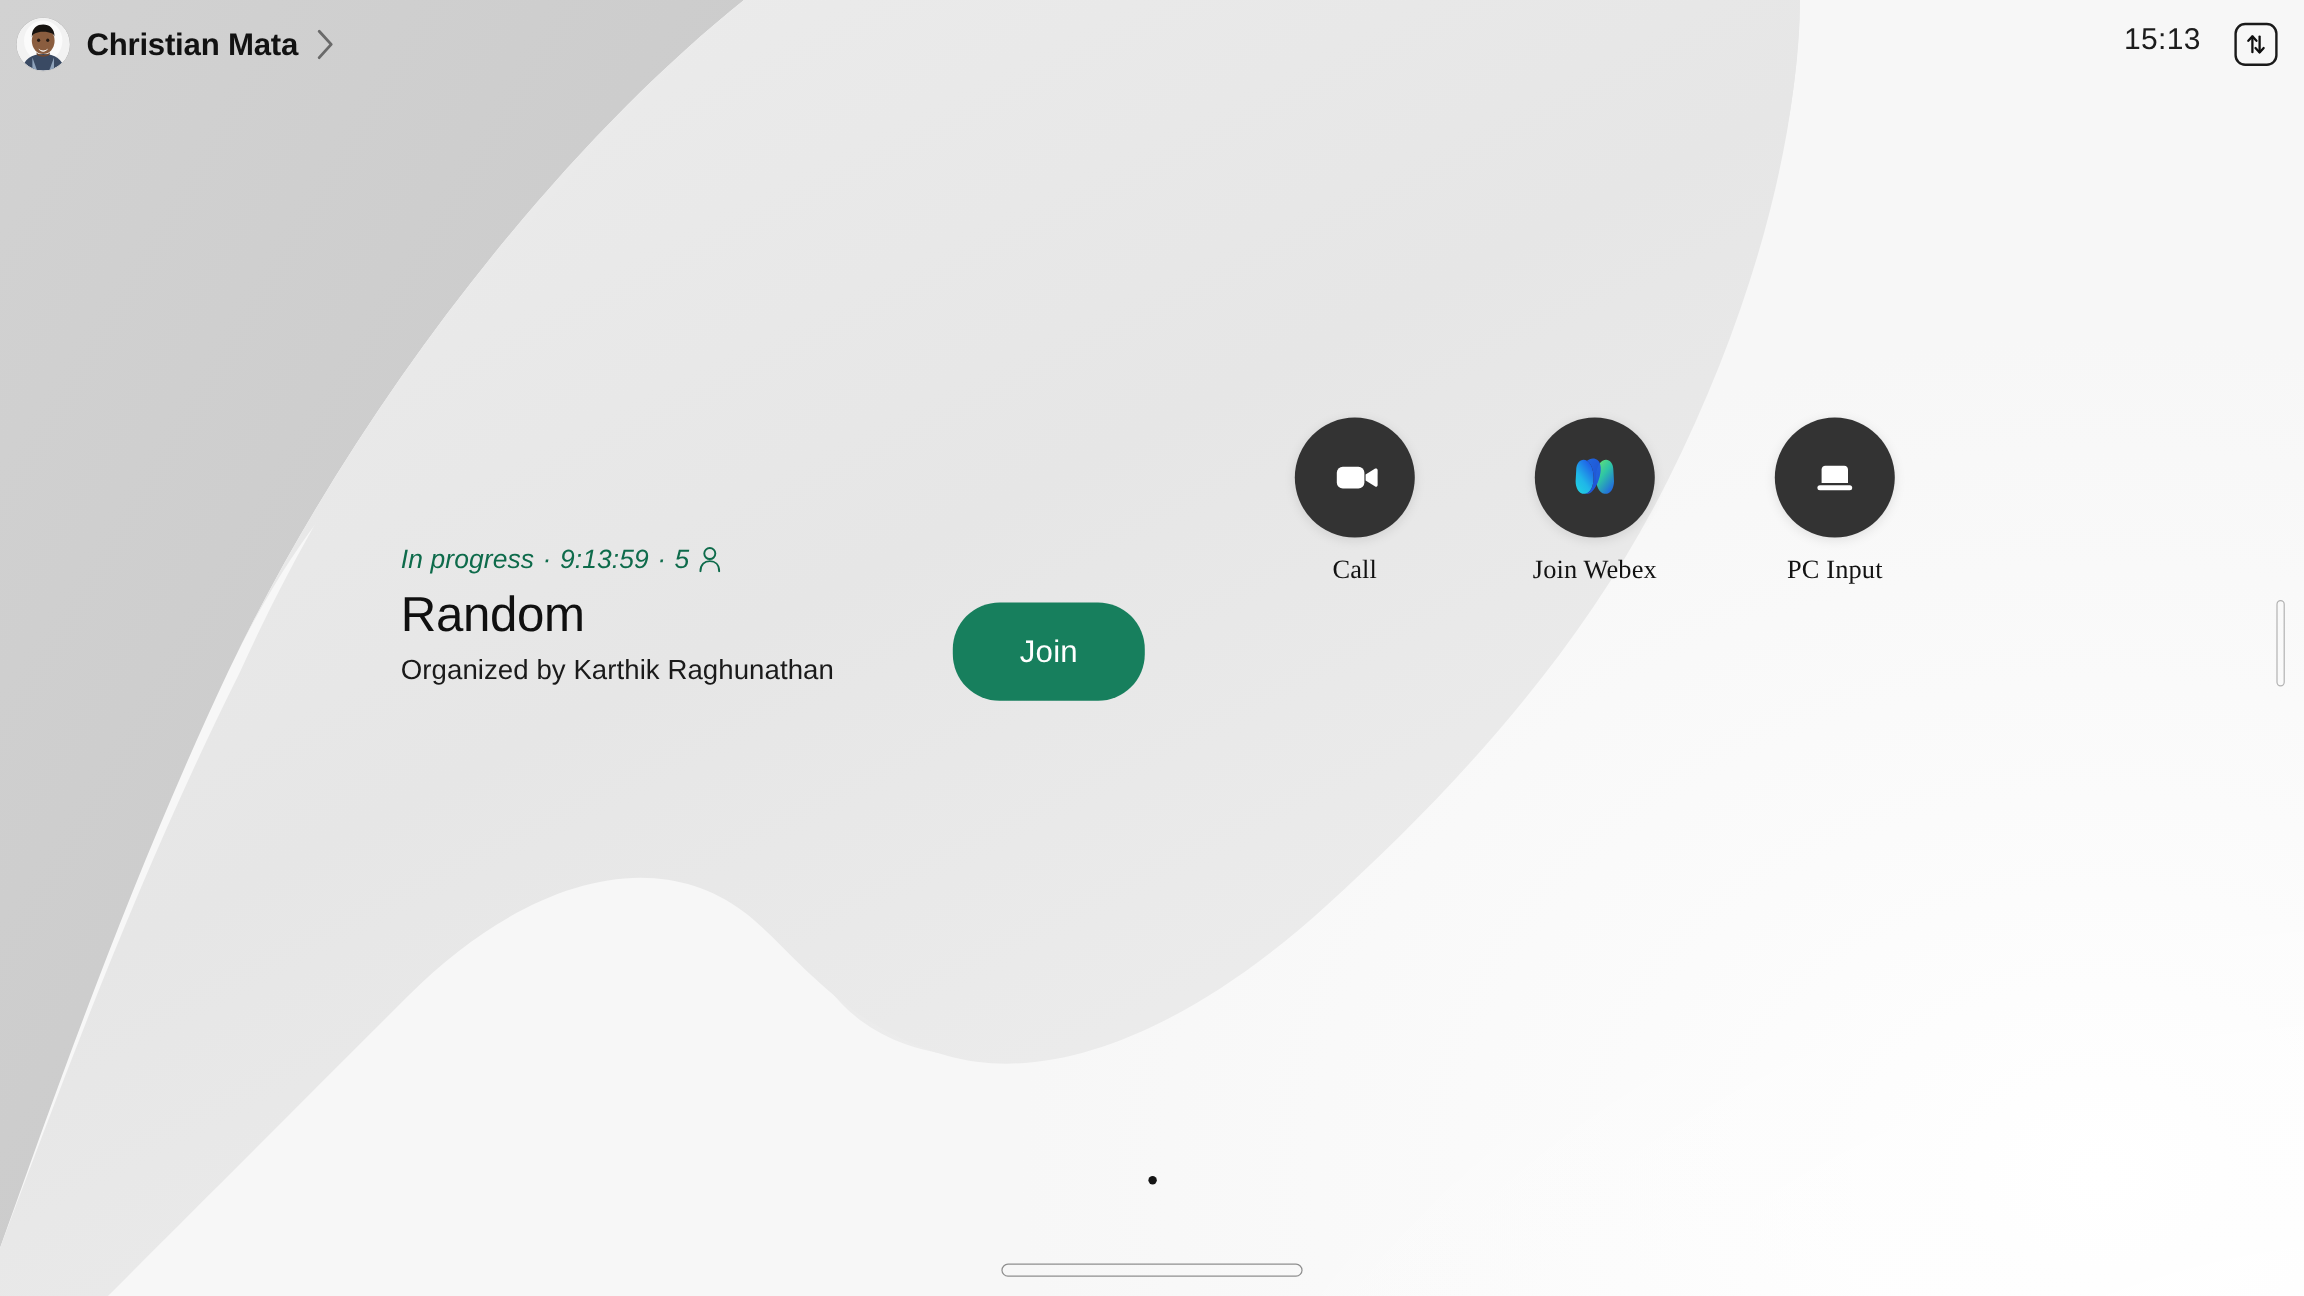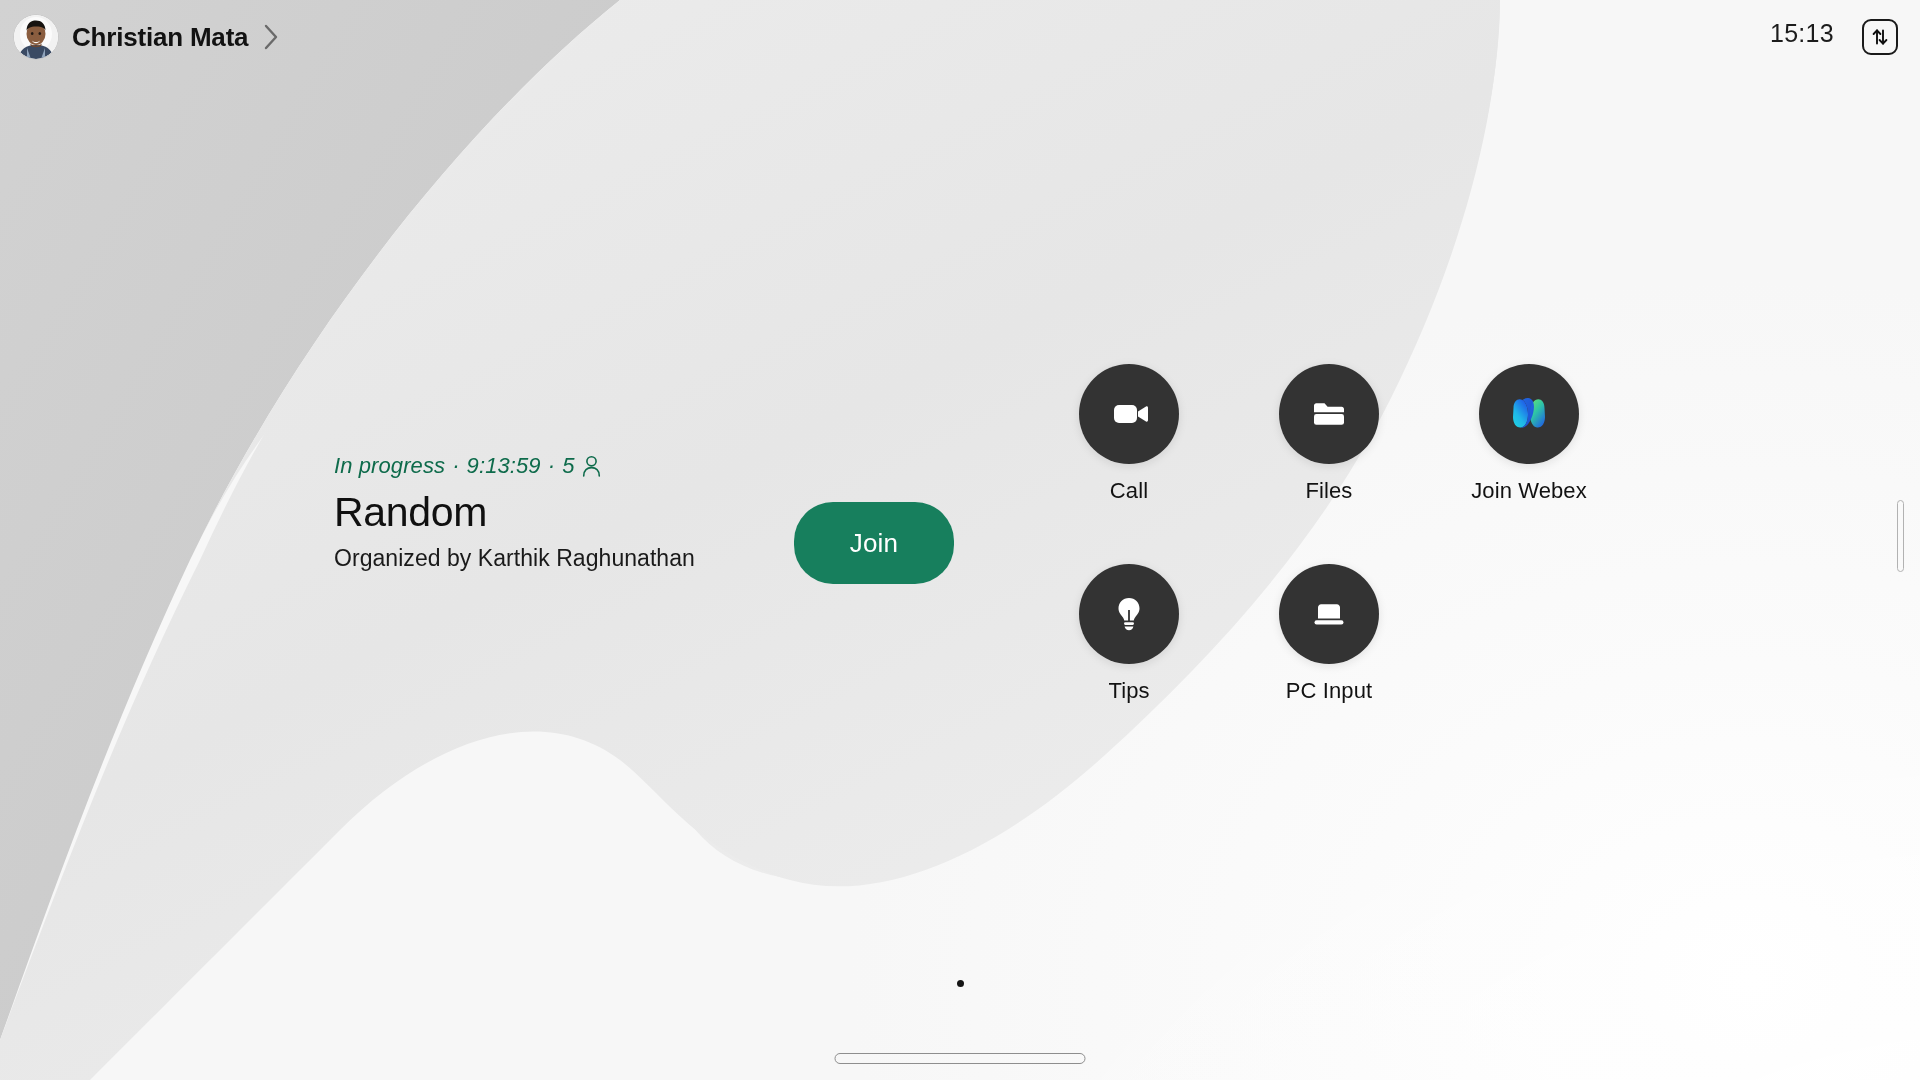--- a/index.html
+++ b/index.html
@@ -152,25 +152,26 @@
     display:flex;
     align-items:center;
     justify-content:center;
     letter-spacing:0.2px;
   }
 
   
   .apps {
     position:absolute;
     left:1029px;
-    top:364px;
+    top:348px;
     display:grid;
     grid-template-columns:repeat(3,200px);
     grid-template-rows:repeat(2,200px);
     z-index:10;
+    font-family:Liberation Serif, serif;
   }
   .app {
     display:flex;
     flex-direction:column;
     align-items:center;
     cursor:pointer;
     user-select:none;
   }
   .app-circle {
     width:100px; height:100px;
@@ -362,30 +363,20 @@
         <svg width="44" height="44" viewBox="0 0 44 44">
           <rect x="7" y="13" width="23" height="18" rx="5" fill="#ffffff"></rect>
           <path d="M31 19.5 L39 14.5 C40 14 41 14.6 41 15.8 L41 28.2
                    C41 29.4 40 30 39 29.5 L31 24.5 Z" fill="#ffffff"></path>
         </svg>
       </div>
       <div class="app-label">Call</div>
     </div>
 
 
-    <div class="app">
-      <div class="app-circle">
-        <svg width="44" height="44" viewBox="0 0 44 44">
-          <path d="M7 13.5 C7 12.2 8 11.2 9.3 11.2 L17.5 11.2 L20.6 14.8
-                   L34.7 14.8 C36 14.8 37 15.8 37 17.1 L37 20.3 L7 20.3 Z" fill="#ffffff"></path>
-          <rect x="7" y="22" width="30" height="10.8" rx="2.4" fill="#ffffff"></rect>
-        </svg>
-      </div>
-      <div class="app-label">Files</div>
-    </div>
 
     <div class="app">
       <div class="app-circle">
         <svg width="46" height="40" viewBox="0 0 46 40">
           <defs>
             <linearGradient id="wxL" x1="0" y1="1" x2="0.7" y2="0">
               <stop offset="0%" stop-color="#21d6e0"></stop>
               <stop offset="45%" stop-color="#1fb6e8"></stop>
               <stop offset="100%" stop-color="#1f5ae8"></stop>
             </linearGradient>
@@ -404,35 +395,20 @@
           <path d="M38.5 14 C38.5 6.5 33.5 3.5 29.5 6 C25.5 8.5 24 15 24 20
                    C24 27 26.5 33 31 33.5 C36 34 39 29 39 23 Z" fill="url(#wxR)"></path>
           <path d="M16.5 6 C20.5 8.5 22 15 22 20 C22 27 19.5 33 15 33.5
                    C19 34.5 23 30 25.5 24 C28 18 29.5 9 25.5 5.5
                    C22.5 3 18.5 4.2 16.5 6 Z" fill="url(#wxC)" opacity="0.95"></path>
         </svg>
       </div>
       <div class="app-label">Join Webex</div>
     </div>
 
-    <div class="app">
-      <div class="app-circle">
-        <svg width="44" height="44" viewBox="0 0 44 44">
-          <path d="M22 6 C15.9 6 11.5 10.4 11.5 16.3 C11.5 20.4 13.9 22.7 15.6 25
-                   C16.7 26.5 17.1 27.6 17.2 28.6 L26.8 28.6
-                   C26.9 27.6 27.3 26.5 28.4 25 C30.1 22.7 32.5 20.4 32.5 16.3
-                   C32.5 10.4 28.1 6 22 6 Z" fill="#ffffff"></path>
-          <rect x="17" y="30.2" width="10" height="2.7" rx="1.3" fill="#ffffff"></rect>
-          <path d="M17.6 34.5 L26.4 34.5 C26 36.9 24.2 38.3 22 38.3
-                   C19.8 38.3 18 36.9 17.6 34.5 Z" fill="#ffffff"></path>
-          <rect x="21.1" y="18" width="1.8" height="11" fill="#333333"></rect>
-        </svg>
-      </div>
-      <div class="app-label">Tips</div>
-    </div>
 
     <div class="app">
       <div class="app-circle">
         <svg width="44" height="44" viewBox="0 0 44 44">
           <path d="M11 15.3 C11 13.6 12.4 12.2 14.1 12.2 L29.9 12.2
                    C31.6 12.2 33 13.6 33 15.3 L33 26.4 L11 26.4 Z" fill="#ffffff"></path>
           <rect x="7.5" y="28.3" width="29" height="4.3" rx="2.1" fill="#ffffff"></rect>
         </svg>
       </div>
       <div class="app-label">PC Input</div>

